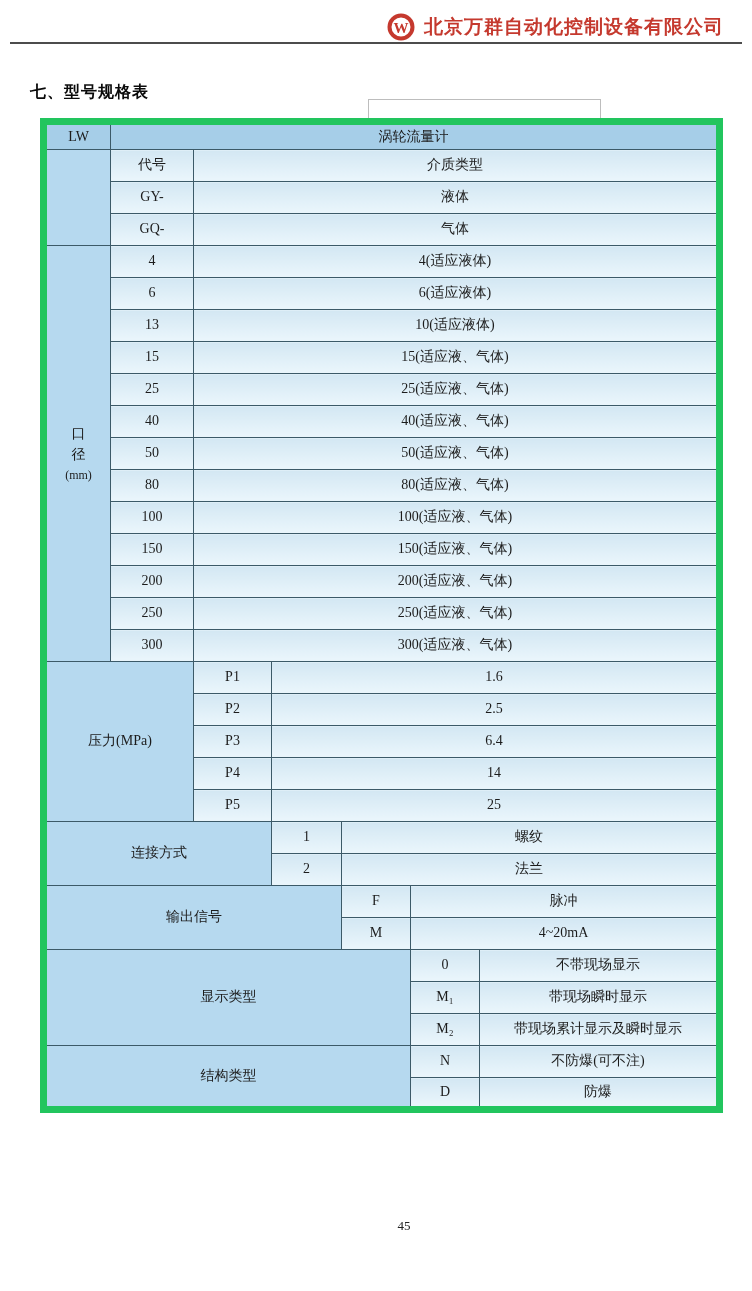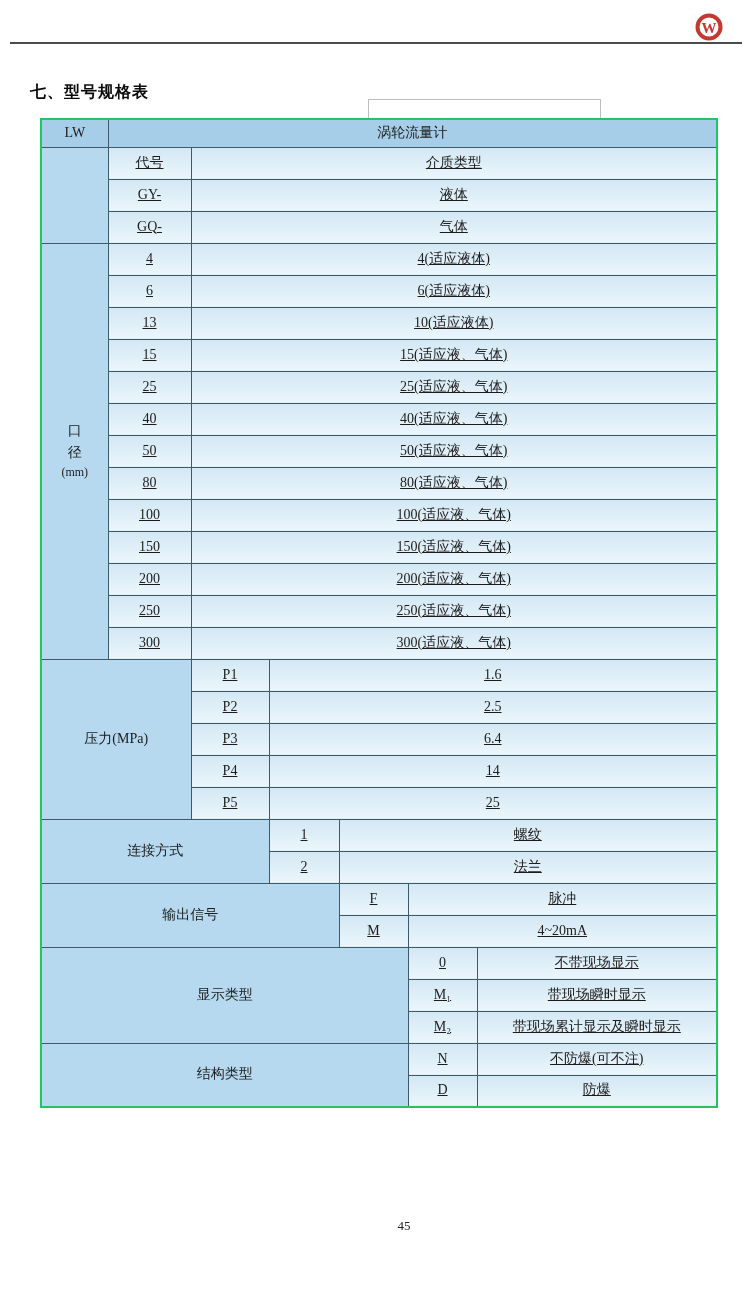--- a/index.html
+++ b/index.html
@@ -63,37 +63,37 @@
   }
 
   
   table.spec {
     position: absolute;
     left: 40px;
     top: 118px;
     width: 676px;
     border-collapse: collapse;
     table-layout: fixed;
-    border: 2px solid #22c55e;
+    border: 7px solid #22c55e;
   }
   table.spec td {
     border: 1px solid #3c5a68;
     text-align: center;
     vertical-align: middle;
     padding: 0 2px;
     font-size: 14px;
     line-height: 1.2;
     overflow: hidden;
   }
   table.spec tr { height: 32px; }
   table.spec tr.head-row { height: 28px; }
 
   td.hd  { background: #a6cee8; font-size: 15px; }
   td.lbl { background: #b6d9ef; }
-  td.cell { background: linear-gradient(180deg, #d3e7f3 0%, #e9f5fb 92%); text-decoration: underline; }
+  td.cell { background: linear-gradient(180deg, #d3e7f3 0%, #e9f5fb 92%); }
 
   td.diam .dline { line-height: 1.55; font-size: 14px; }
   td.diam .dline.small { font-size: 12px; text-align: center; }
 
   
   .page-number {
     position: absolute;
     top: 1218px;
     left: 0;
     width: 100%;
@@ -106,20 +106,21 @@
 </head>
 <body>
 
 <div class="page">
 
   <div class="brand">
     <svg class="logo" width="30" height="30" viewBox="0 0 30 30">
       <circle cx="15" cy="15" r="11.5" fill="none" stroke="#c5392e" stroke-width="4"></circle>
       <text x="15" y="21" text-anchor="middle" font-size="15" font-weight="bold" fill="#c5392e" font-family="Liberation Serif, DejaVu Serif, serif">W</text>
     </svg>
+    <span class="company">北京万群自动化控制设备有限公司</span>
   </div>
   <div class="header-rule"></div>
 
   <h2 class="section-title">七、型号规格表</h2>
 
   <div class="float-box"></div>
 
   <table class="spec">
     <colgroup>
       <col style="width:67px">

